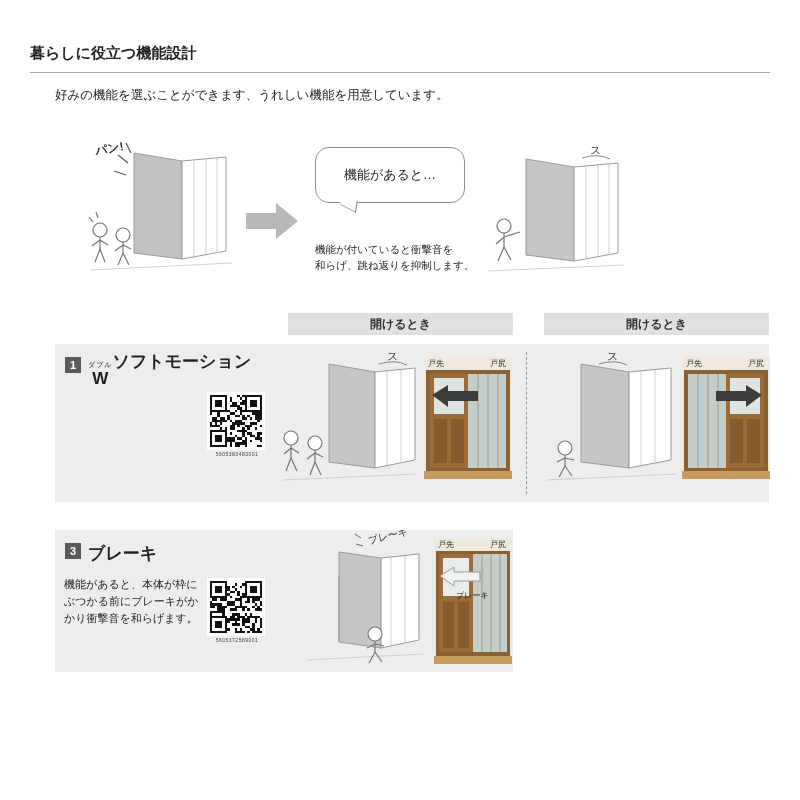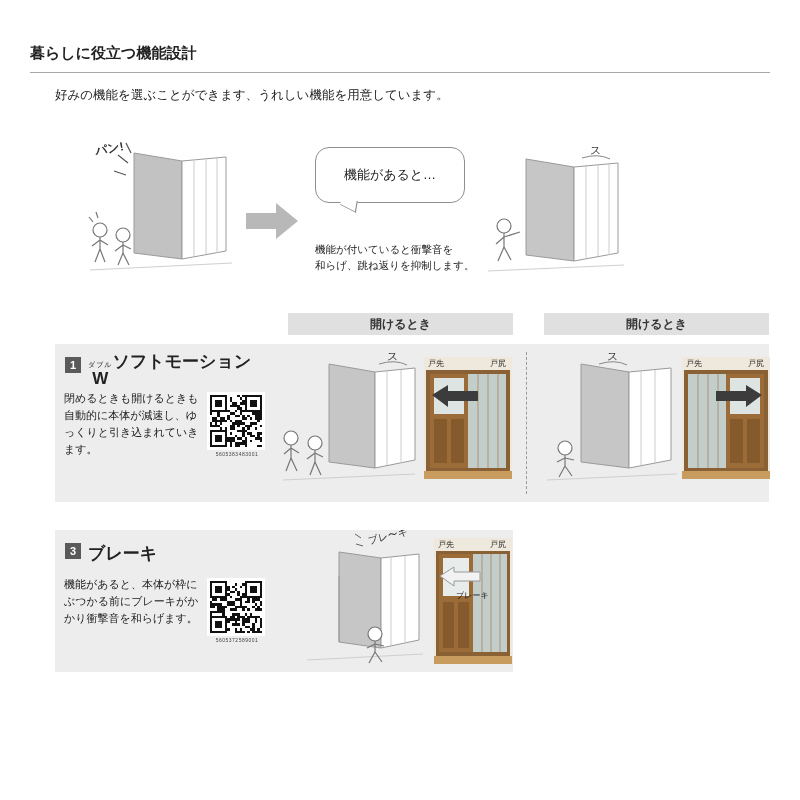--- a/index.html
+++ b/index.html
@@ -153,21 +153,20 @@
   <div class="feature feature-1">
     <div class="badge">1</div>
 
     <div class="feat-title">
       <span class="ruby-unit">
           <span class="ruby-txt">ダブル</span>
           <span>W</span>
         </span><span>ソフトモーション</span>
     </div>
 
-    <div class="feat-desc">閉めるときも開けるときも自動的に本体が減速し、ゆっくりと引き込まれていきます。</div>
 
     <div class="qr-wrap">
       <div class="qr">
           <i style="grid-row:1;grid-column:1"></i>
           <i style="grid-row:1;grid-column:2"></i>
           <i style="grid-row:1;grid-column:3"></i>
           <i style="grid-row:1;grid-column:4"></i>
           <i style="grid-row:1;grid-column:5"></i>
           <i style="grid-row:1;grid-column:6"></i>
           <i style="grid-row:1;grid-column:7"></i>

